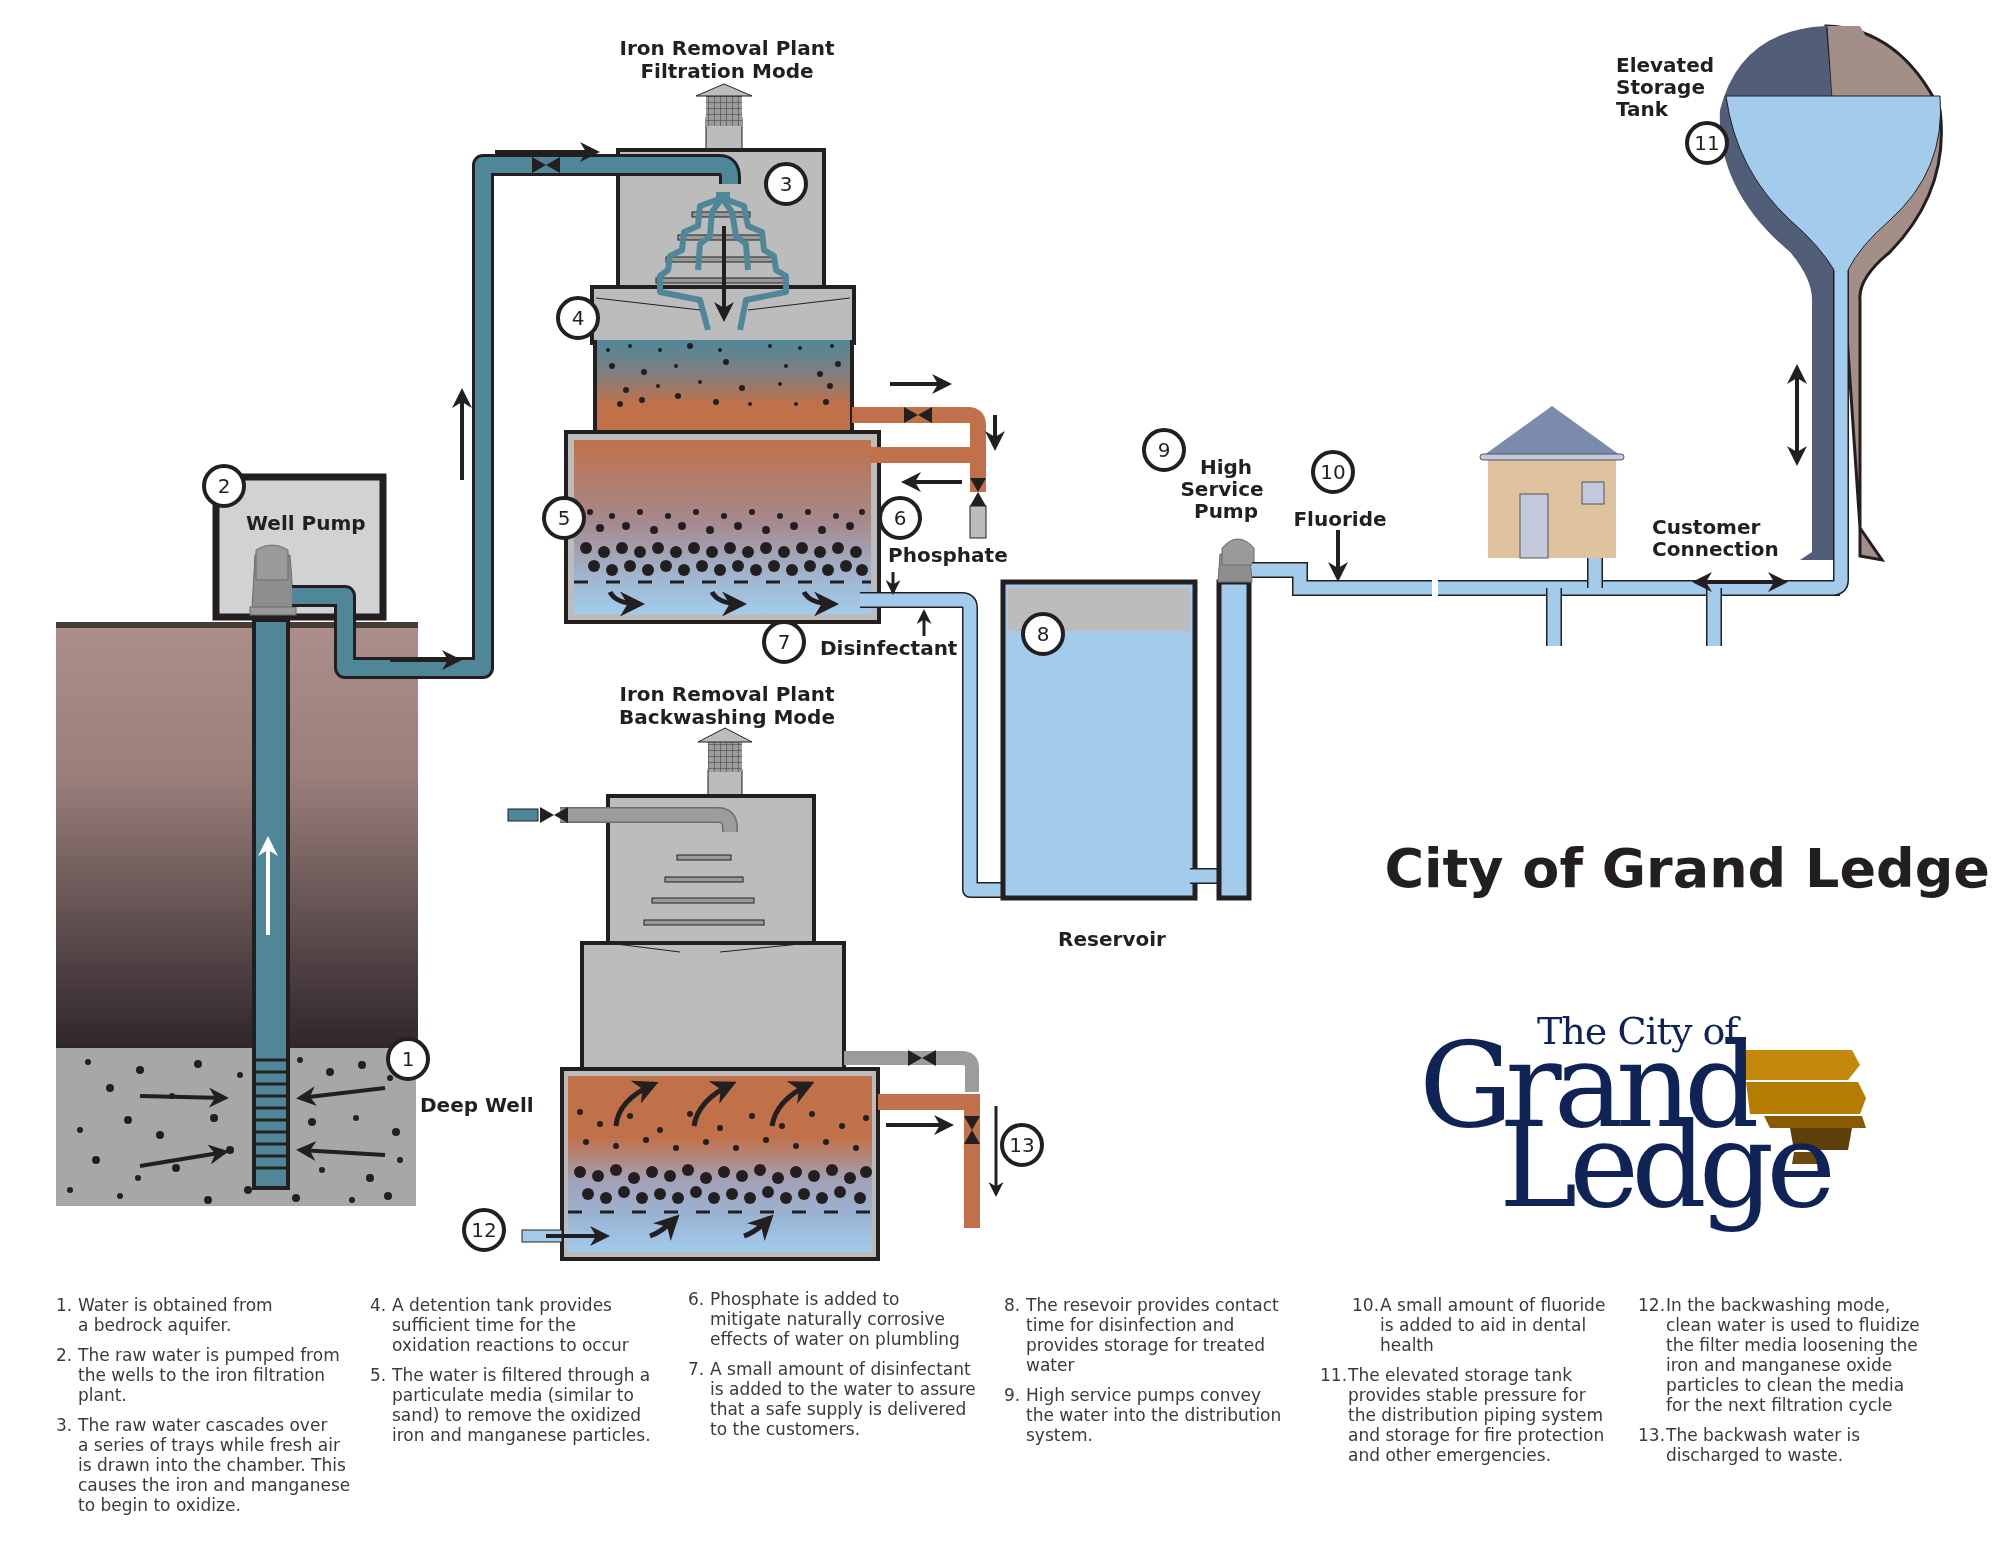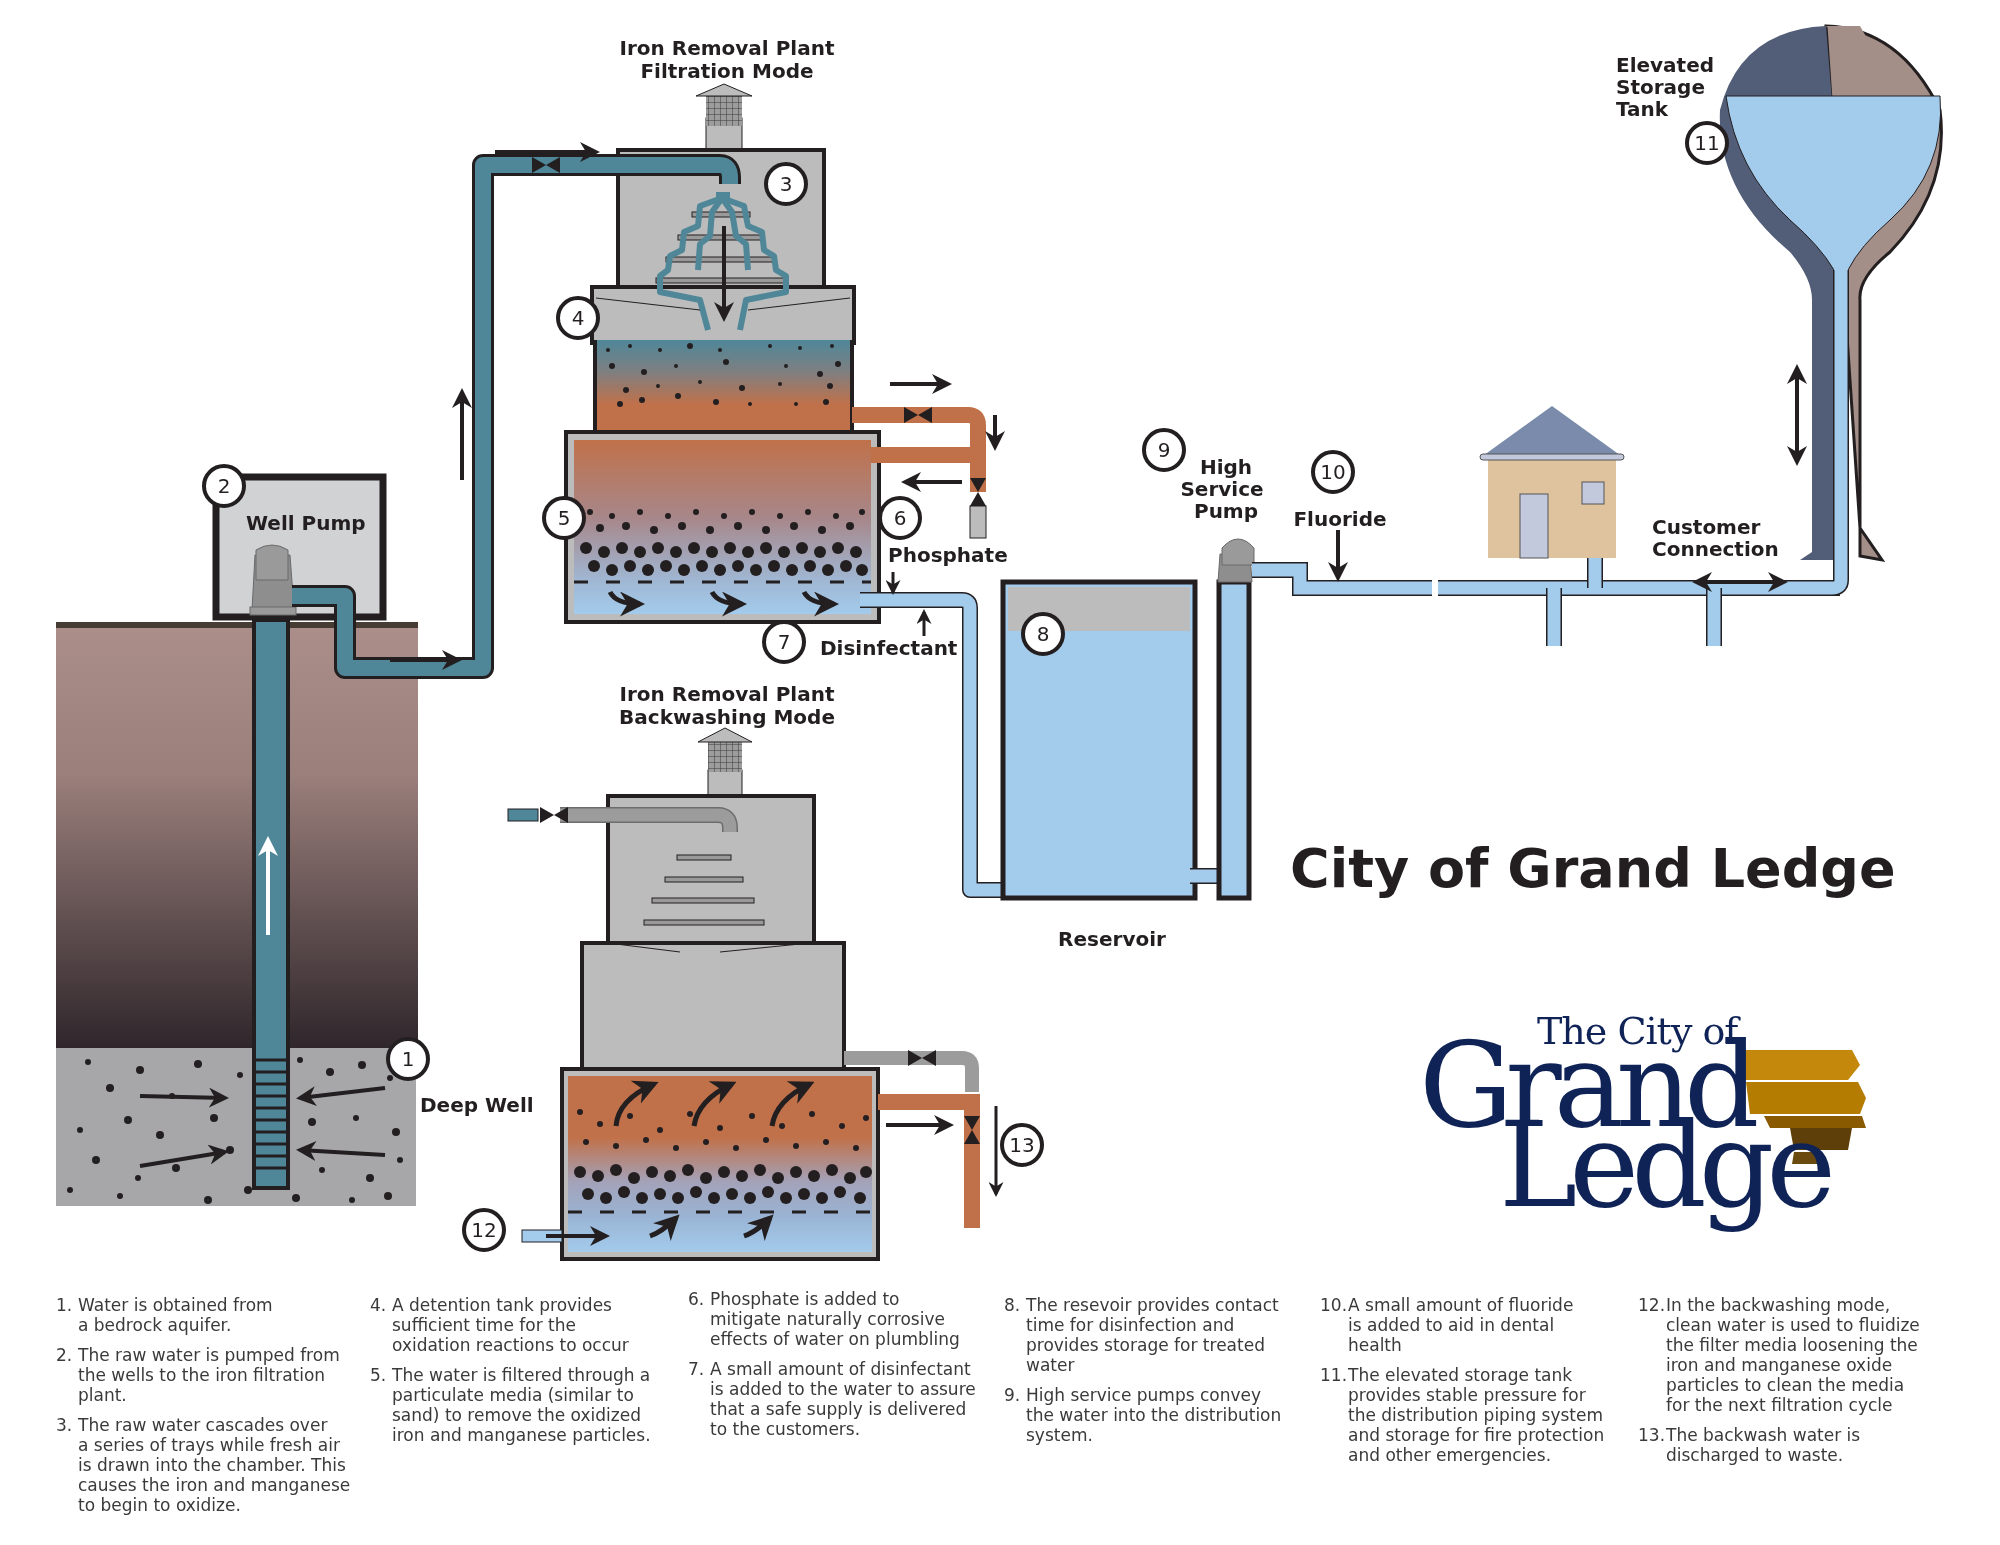--- a/index.html
+++ b/index.html
@@ -1,20 +1,20 @@
 <!DOCTYPE html>
 <html><head>
 <meta charset="utf-8">
 <style>
   html, body { margin: 0; padding: 0; background: #ffffff; }
   body { width: 2000px; height: 1545px; position: relative; overflow: hidden; font-family: "DejaVu Sans", sans-serif; color: #231f20; }
   #diagram { position: absolute; left: 0; top: 0; width: 2000px; height: 1545px; }
   .lbl { font-family: "DejaVu Sans", sans-serif; font-weight: bold; fill: #231f20; }
   .num { font-family: "DejaVu Sans", sans-serif; fill: #231f20; text-anchor: middle; dominant-baseline: central; }
-  .title { position: absolute; left: 1290px; top: 836px; width: 700px; text-align: left; font-family: "DejaVu Sans", sans-serif; font-weight: bold; font-size: 54px; line-height: 66px; color: #231f20; }
+  .title { position: absolute; left: 1290px; top: 836px; width: 700px; text-align: right; font-family: "DejaVu Sans", sans-serif; font-weight: bold; font-size: 54px; line-height: 66px; color: #231f20; }
   .logo { position: absolute; left: 1400px; top: 1005px; width: 460px; height: 220px; margin-left: 19px; }
   .logo .cityof { position: absolute; left: 118px; top: 4px; font-family: "DejaVu Serif", serif; font-size: 38px; color: #0f2357; letter-spacing: -1px; }
   .logo .grand { position: absolute; left: 0px; top: 20px; font-family: "DejaVu Serif", serif; font-size: 118px; color: #0f2357; letter-spacing: -8px; line-height: 120px; }
   .logo .ledge { position: absolute; left: 80px; top: 100px; font-family: "DejaVu Serif", serif; font-size: 118px; color: #0f2357; letter-spacing: -8px; line-height: 120px; }
   .notes { position: absolute; top: 1295px; font-family: "DejaVu Sans", sans-serif; font-size: 17px; line-height: 20px; color: #3a3a3a; }
   .note { margin: 0 0 10px 0; padding-left: 22px; text-indent: -22px; white-space: pre-line; }
   .note .n { display: inline-block; width: 22px; text-indent: 0; }
 </style>
 </head>
 <body>
@@ -539,21 +539,21 @@
 <div class="notes" style="left:1004px; width:315px;">
   <div class="note"><span class="n">8.</span><span>The resevoir provides contact
 time for disinfection and
 provides storage for treated
 water</span></div>
   <div class="note"><span class="n">9.</span><span>High service pumps convey
 the water into the distribution
 system.</span></div>
 </div>
 <div class="notes" style="left:1320px; width:320px;">
-  <div class="note" style="padding-left:28px; text-indent:-28px;"><span class="n" style="width:28px">10.</span><span>A small amount of fluoride
+  <div class="note" style="padding-left:28px; text-indent:-28px;margin-left:32px;"><span class="n" style="width:28px">10.</span><span>A small amount of fluoride
 is added to aid in dental
 health</span></div>
   <div class="note" style="padding-left:28px; text-indent:-28px;"><span class="n" style="width:28px">11.</span><span>The elevated storage tank
 provides stable pressure for
 the distribution piping system
 and storage for fire protection
 and other emergencies.</span></div>
 </div>
 <div class="notes" style="left:1638px; width:340px;">
   <div class="note" style="padding-left:28px; text-indent:-28px;"><span class="n" style="width:28px">12.</span><span>In the backwashing mode,

